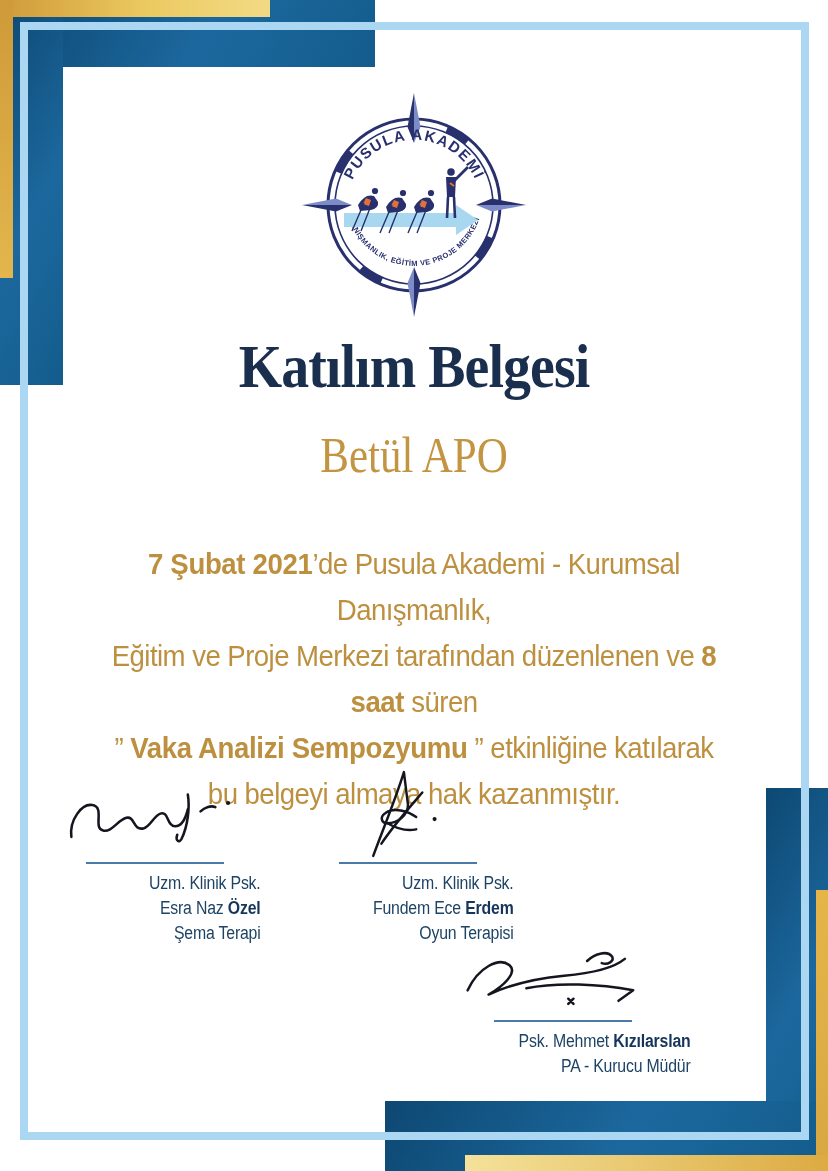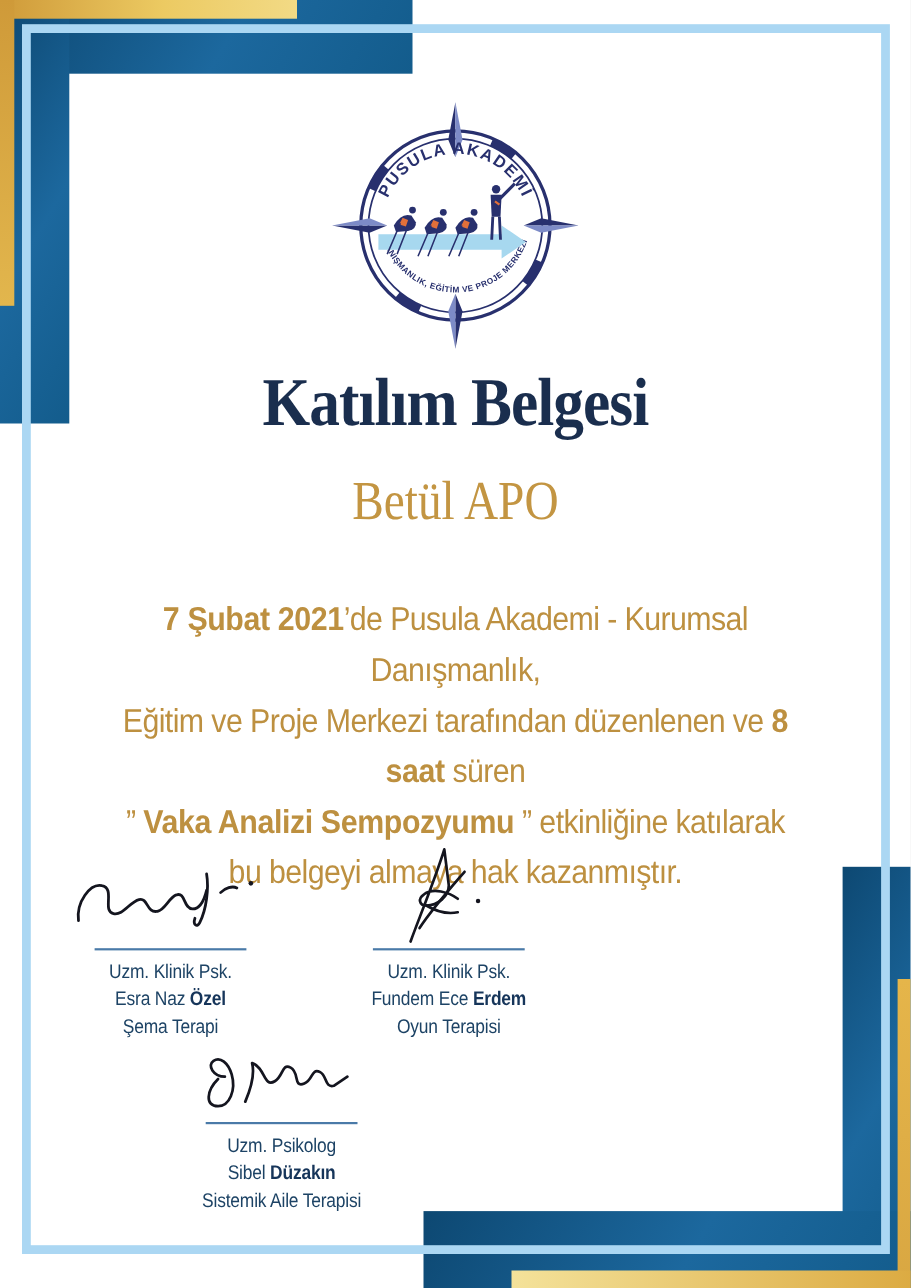--- a/index.html
+++ b/index.html
@@ -31,21 +31,21 @@
          color:#1a2e4e;letter-spacing:-1px;transform:scaleX(.90);}
   .name{position:absolute;left:0;width:828px;top:426px;text-align:center;
         font-family:"Liberation Serif",serif;font-weight:400;font-size:50px;line-height:58px;
         color:#c39542;transform:scaleX(.86);}
   .body-text{position:absolute;left:64px;width:700px;top:541px;text-align:center;
              font-size:30px;line-height:46px;color:#bd9040;letter-spacing:-0.6px;
              transform:scaleX(.92);}
   .body-text b{font-weight:700;letter-spacing:-0.4px;}
 
   
-  .sig{position:absolute;text-align:center;}
+  .sig{position:absolute;text-align:right;}
   .sig svg{display:block;margin:0 auto;}
   .sig-line{width:138px;height:0;border-top:2px solid #4a7aa8;margin:2px auto 7px;}
   .sig-text{font-size:18px;line-height:25px;color:#1d4365;letter-spacing:-0.2px;transform:scaleX(.88);}
   .sig-text b{font-weight:700;color:#16355a;}
   #sig-esra{left:35px;top:782px;width:240px;}
   #sig-fundem{left:288px;top:768px;width:240px;}
   #sig-kardeniz{left:498px;top:778px;width:250px;}
   #sig-sibel{left:136px;top:952px;width:240px;}
   #sig-mehmet{left:418px;top:948px;width:290px;}
   .ink{stroke:#14151f;stroke-width:2.4;fill:none;stroke-linecap:round;stroke-linejoin:round;}
@@ -145,28 +145,29 @@
       </svg>
       <div class="sig-line"></div>
       <div class="sig-text">
           <div><span>Uzm. Klinik Psk.</span></div>
           <div><span>Fundem Ece </span><b>Erdem</b></div>
           <div><span>Oyun Terapisi</span></div>
         </div>
     </div>
 
 
-    <div class="sig" id="sig-sibel">
-      <svg width="190" height="66" viewBox="0 0 180 64">
-        <path class="ink" d="M34,28 C24,38 22,52 34,52 C44,52 50,38 46,24 C43,14 36,8 30,12 C24,16 30,26 40,26"></path>
-        <path class="ink" d="M58,48 C64,34 66,22 64,14 C76,18 74,36 84,30 C92,25 90,14 98,18 C106,22 100,36 110,32 C118,29 116,18 124,22 C130,25 128,36 136,34 L148,26"></path>
+
+    <div class="sig" id="sig-mehmet">
+      <svg width="220" height="70" viewBox="0 0 210 66">
+        <path class="ink" d="M14,40 C24,18 44,8 54,16 C62,23 48,36 34,44 C56,34 84,28 106,26 C130,24 152,20 164,10"></path>
+        <path class="ink" d="M128,12 C136,4 148,2 152,8 C154,12 148,16 142,14"></path>
+        <path class="ink" d="M70,38 C100,32 140,34 172,40 L158,50"></path>
+        <path class="ink" d="M110,48 l5,5 m0,-5 l-5,5" stroke-width="1.4"></path>
       </svg>
       <div class="sig-line"></div>
       <div class="sig-text">
-          <div><span>Uzm. Psikolog</span></div>
-          <div><span>Sibel </span><b>Düzakın</b></div>
-          <div><span>Sistemik Aile Terapisi</span></div>
+          <div><span>Psk. Mehmet </span><b>Kızılarslan</b></div>
+          <div><span>PA - Kurucu Müdür</span></div>
         </div>
     </div>
-
 
   </div>
 </div>
 
 </body></html>

